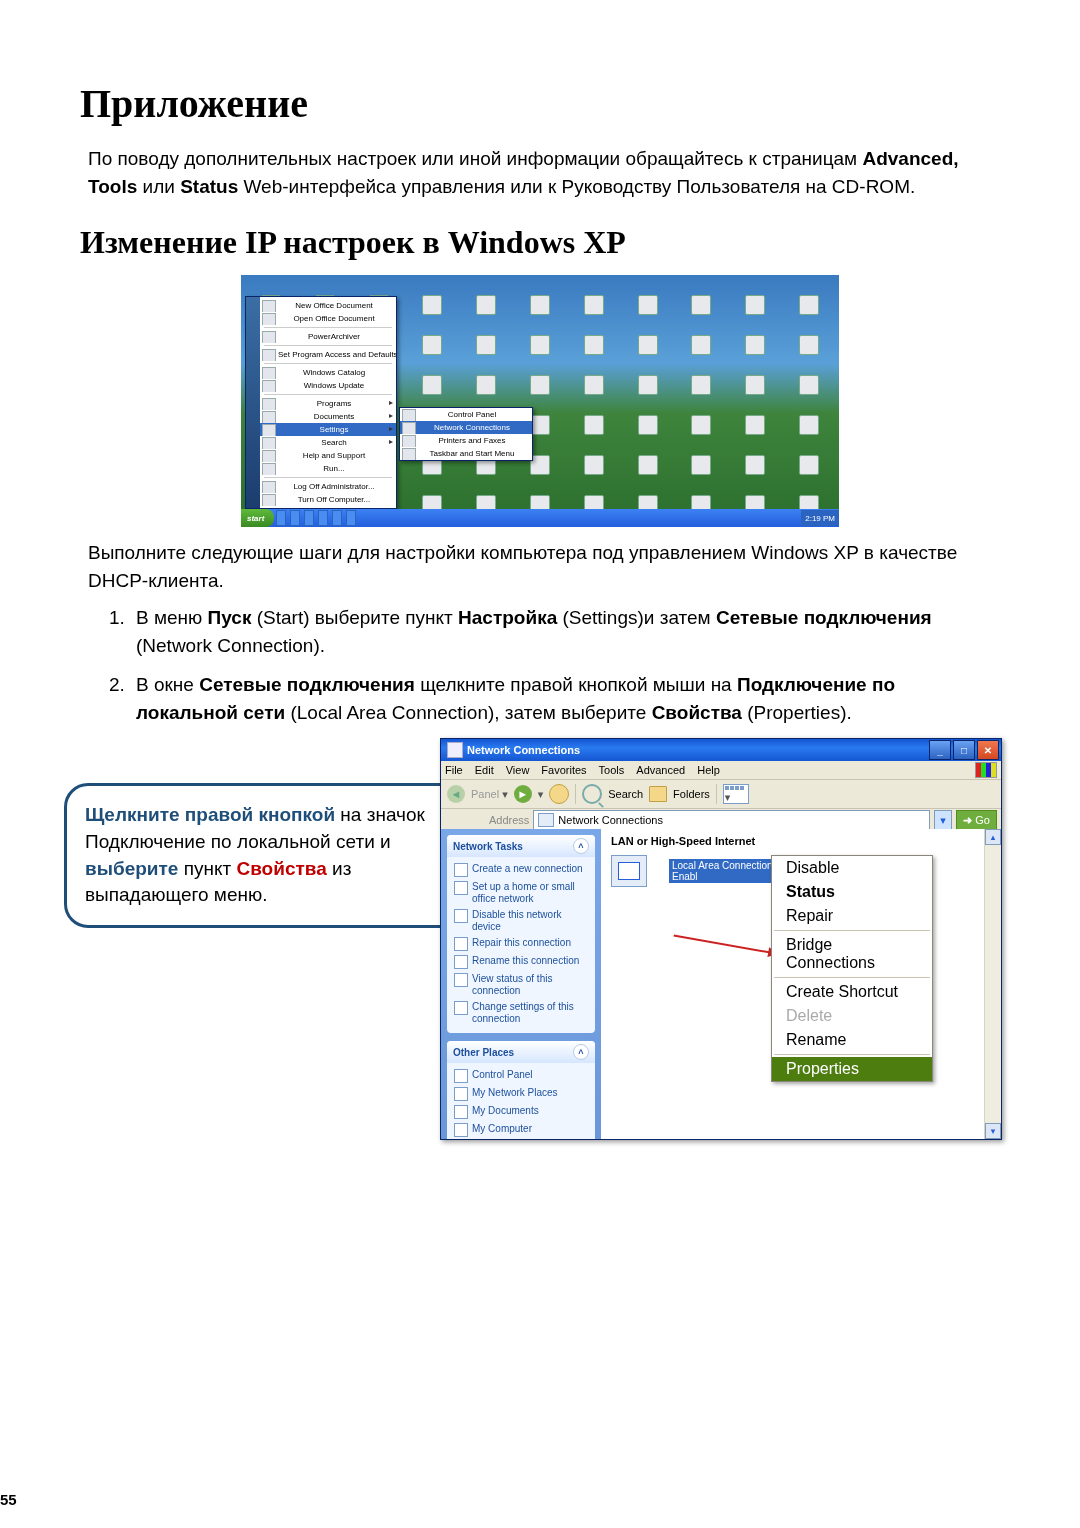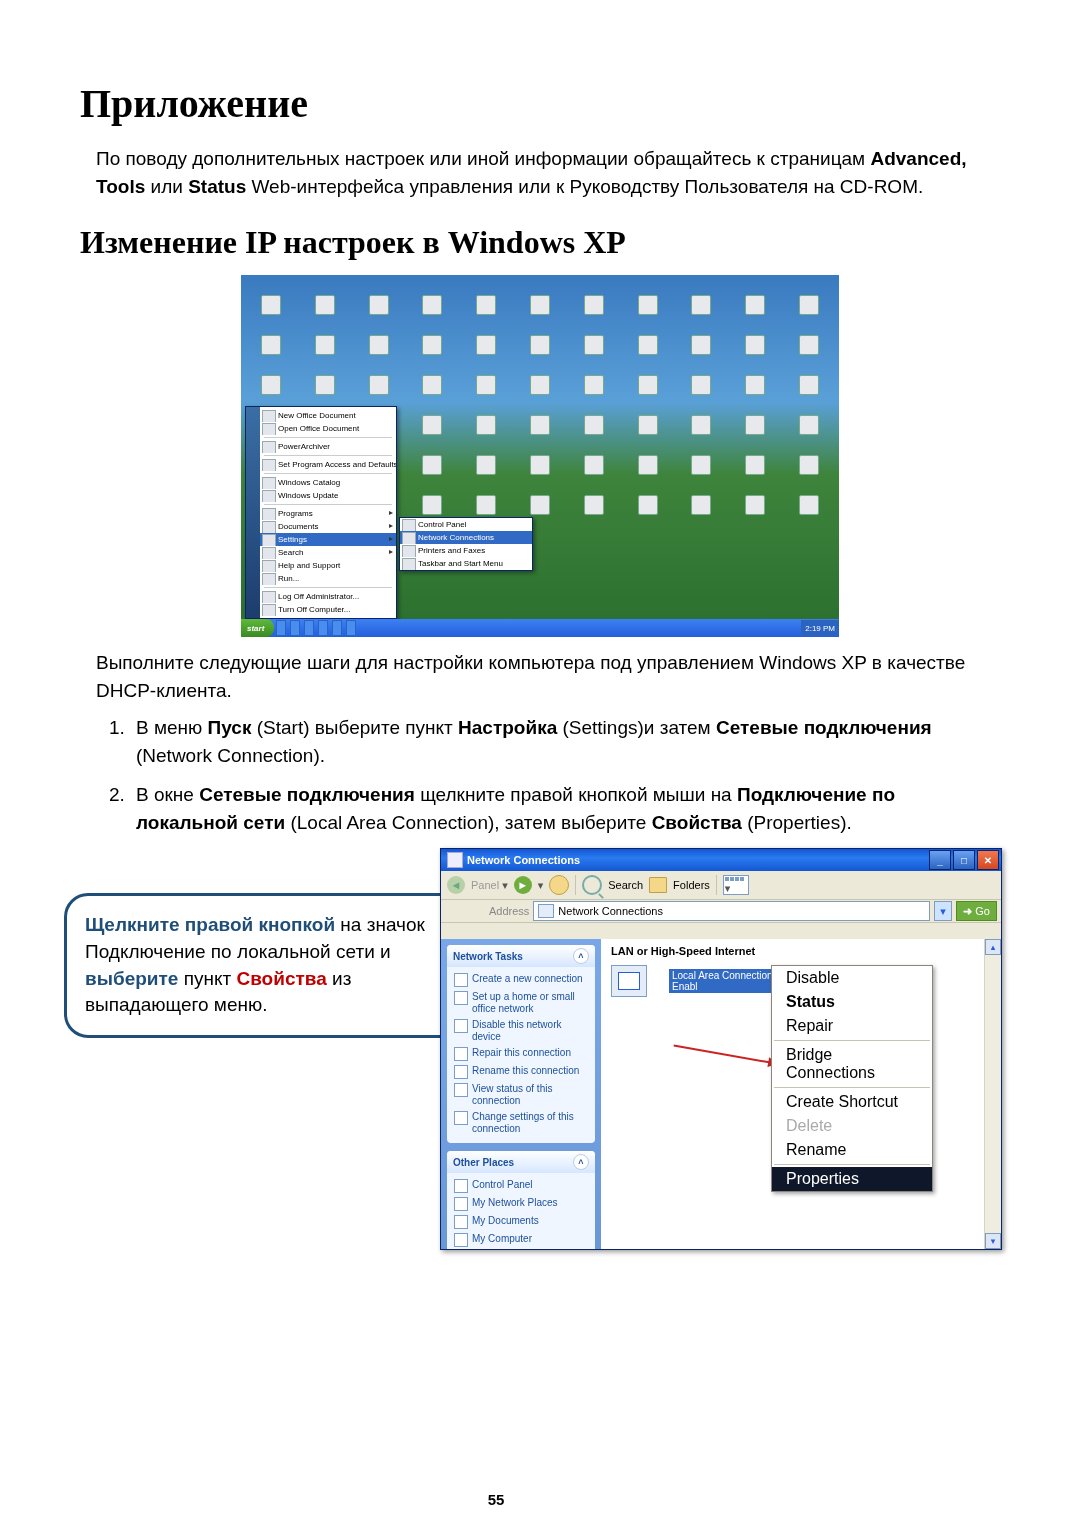--- a/index.html
+++ b/index.html
@@ -25,53 +25,53 @@
   }
   h2 {
     font-family: "Times New Roman", Times, serif;
     font-size: 32px;
     font-weight: bold;
     margin: 24px 0 14px 0;
   }
   p.body {
     font-size: 19px;
     line-height: 1.45;
-    margin: 4px 16px;
+    margin: 4px 8px;
   }
   ol.steps {
     font-size: 19px;
     line-height: 1.45;
     padding-left: 50px;
     margin: 10px 0;
   }
   ol.steps li {
     margin: 8px 0 12px 0;
     padding-left: 6px;
   }
   .bold { font-weight: bold; }
   .page-num {
     position: absolute;
     bottom: 20px;
     left: 0;
     width: 992px;
-    text-align: center;
     font-weight: bold;
     font-size: 15px;
   }
 
   
   .shot1 {
     width: 598px;
-    height: 362px;
+    height: 252px;
     margin: 8px auto 12px auto;
     position: relative;
     background: linear-gradient(#3a7ac0 0%, #5aa0d8 35%, #3e843c 55%, #2b6e2e 100%);
     overflow: hidden;
     font-size: 8px;
     color: #fff;
+    text-align: center;
   }
   .desk-icons {
     position: absolute; inset: 4px 4px 18px 4px;
     display: grid;
     grid-template-columns: repeat(11, 1fr);
     grid-auto-rows: 38px;
     gap: 2px;
   }
   .dicon {
     display: flex; flex-direction: column; align-items: center; justify-content: flex-end;
@@ -362,21 +362,21 @@
     top: 26px;
     width: 160px;
     background: #fff;
     border: 1px solid #8a867a;
     box-shadow: 2px 2px 4px rgba(0,0,0,.35);
     font-size: 16px;
     color: #000;
   }
   .ctxmenu .it { padding: 3px 14px; }
   .ctxmenu .it.bold { font-weight: bold; }
-  .ctxmenu .it.hl { background: #0f172a; color: #fff; }
+  .ctxmenu .it.hl { background: #4d7c0f; color: #fff; }
   .ctxmenu .sep { height: 1px; background: #c8c4b4; margin: 2px 2px; }
 
   .arrowline {
     position: absolute;
     left: 72px; top: 114px;
     width: 98px; height: 2px; background: #c22; transform: rotate(10deg);
   }
   .arrowline::after{
     content:""; position:absolute; right:-8px; top:-4px;
     border-left:10px solid #c22; border-top:5px solid transparent; border-bottom:5px solid transparent;
@@ -682,20 +682,31 @@
       <div class="titlebar">
         <div class="icon"></div>
         <span>Network Connections</span>
         <div class="winbtns">
           <div class="winbtn">_</div>
           <div class="winbtn">□</div>
           <div class="winbtn close">✕</div>
         </div>
       </div>
 
+      <div class="menubar">
+        <span>File</span>
+        <span>Edit</span>
+        <span>View</span>
+        <span>Favorites</span>
+        <span>Tools</span>
+        <span>Advanced</span>
+        <span>Help</span>
+        <span class="spacer"></span>
+        <div class="flag"></div>
+      </div>
 
       <div class="toolbar">
         <div class="tbicon back dis">◄</div>
         <span class="lbl dd">Panel</span>
         <div class="tbicon fwd">►</div>
         <span class="dd"></span>
         <div class="tbicon up"></div>
         <div class="sep"></div>
         <div class="tbicon mag"></div>
         <span>Search</span>

